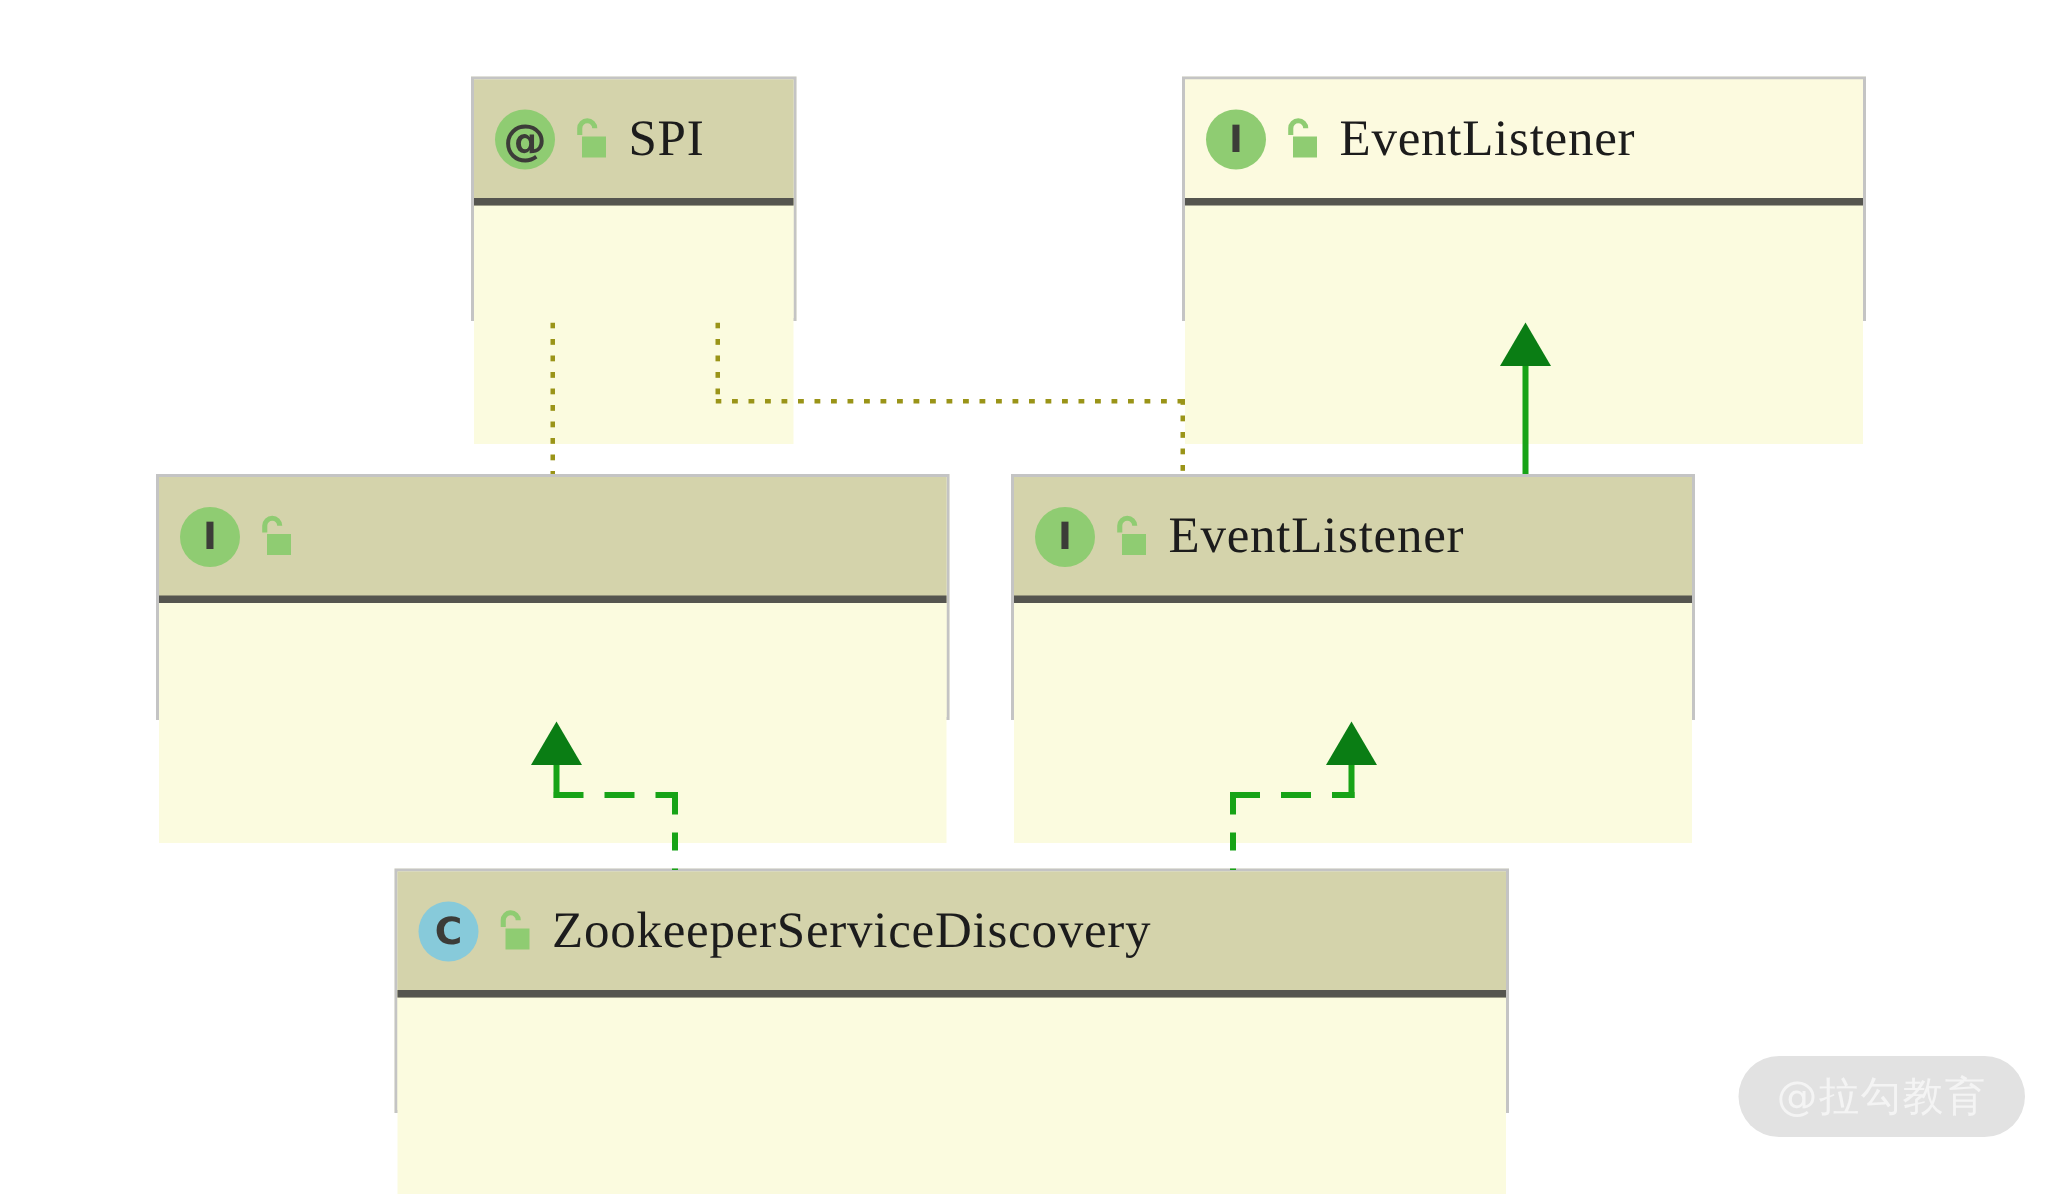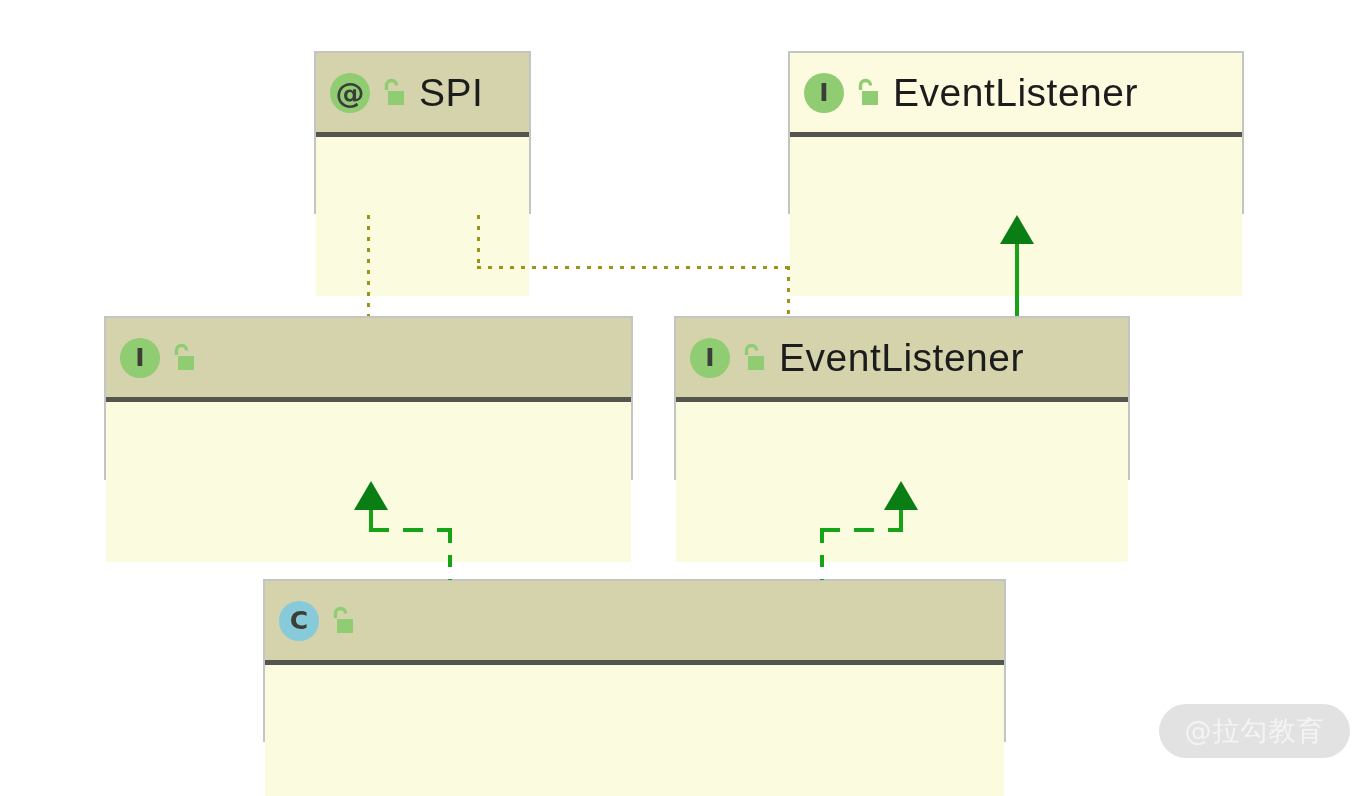--- a/index.html
+++ b/index.html
@@ -36,22 +36,22 @@
     padding-left: 14px;
   }
   .uml-header.plain {
     background: #fcfadf;
   }
   .uml-body {
     background: #fbfbdf;
     height: 100%;
   }
   .uml-title {
-    font-family: Liberation Sans, sans-serif;
-    font-size: 39px;
+    font-family: Liberation Serif, serif;
+    font-size: 34px;
     color: #1c1c1c;
     letter-spacing: 0.5px;
     white-space: nowrap;
   }
 
   
   .badge {
     width: 40px;
     height: 40px;
     border-radius: 50%;
@@ -187,20 +187,21 @@
 
   <div class="uml-box" id="node-zookeeper" style="left:263px; top:579px; width:743px; height:163px;">
     <div class="uml-header">
       <span class="badge klass">C</span>
       <span class="lock-icon">
         <svg width="26" height="30" viewBox="0 0 26 30" aria-hidden="true">
           <path d="M7.5 12 V7.5 a5 5 0 0 1 10 0" fill="none" stroke="#8fcc72" stroke-width="3.4"></path>
           <rect x="9" y="13" width="16" height="14" fill="#8fcc72"></rect>
         </svg>
       </span>
+      <span class="uml-title">ZookeeperServiceDiscovery</span>
     </div>
     <div class="uml-body"></div>
   </div>
 
   <div class="seg dot-v" style="left:367px; top:215px; width:3px; height:101px;"></div>
 
   <div class="seg dot-v" style="left:477px; top:215px; width:3px; height:55px;"></div>
   <div class="seg dot-h" style="left:477px; top:266px; width:313px; height:3px;"></div>
   <div class="seg dot-v" style="left:787px; top:266px; width:3px; height:50px;"></div>
 

